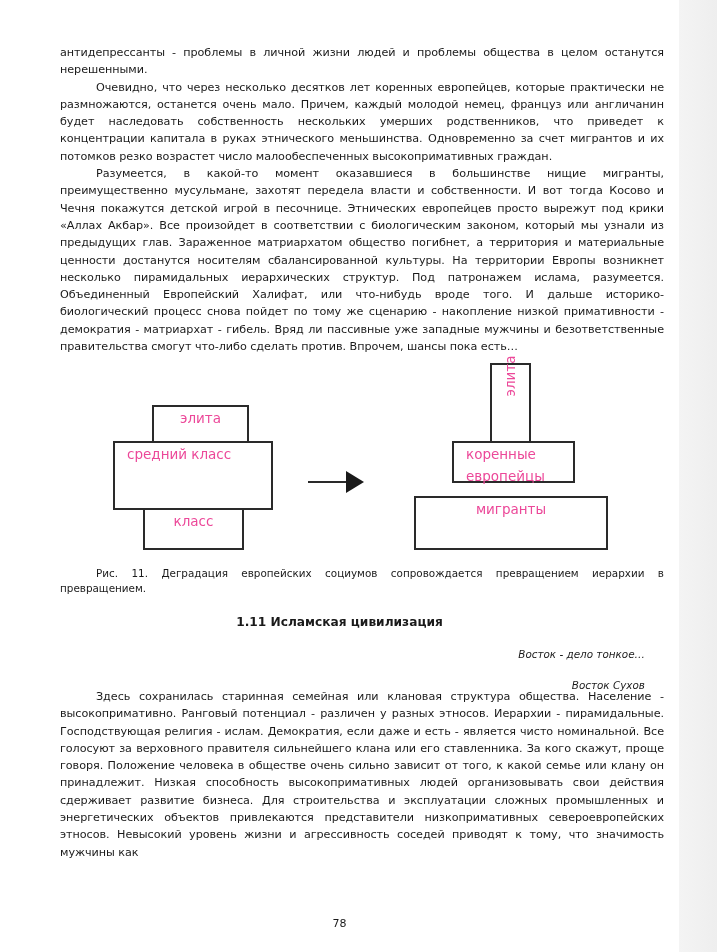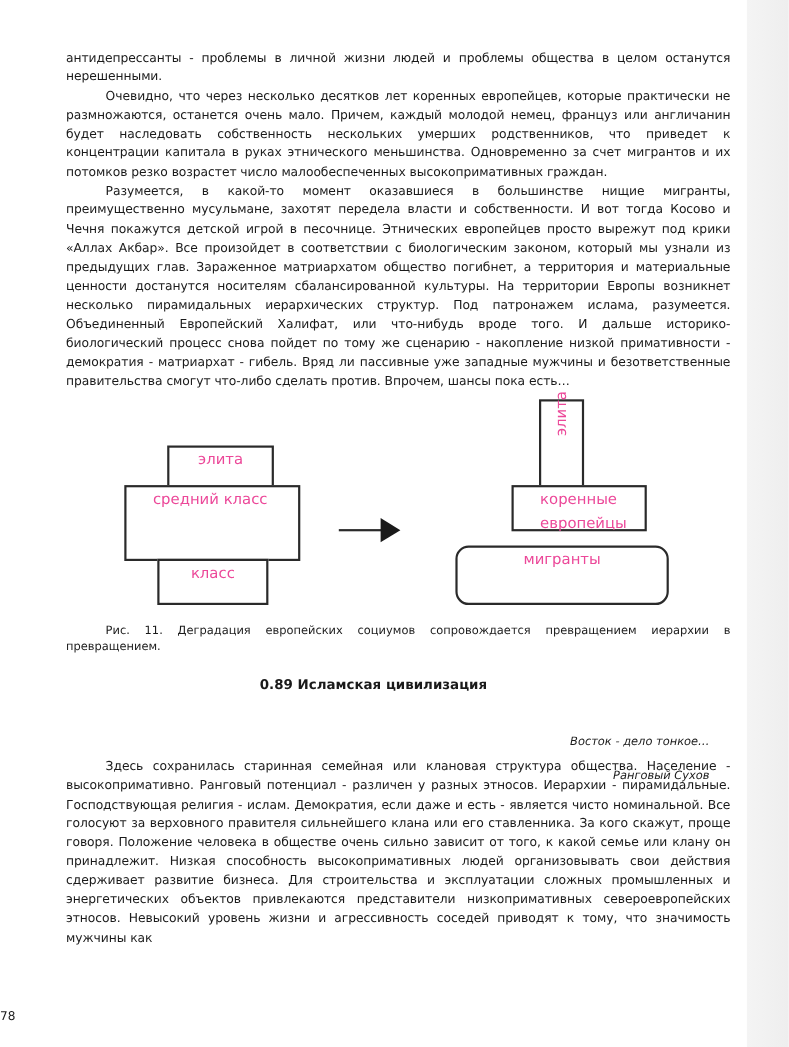--- a/index.html
+++ b/index.html
@@ -26,47 +26,47 @@
   #block1 { top: 44px; }
   #block2 { top: 688px; }
 
   .diagram { position: absolute; left: 0; top: 0; width: 679px; height: 560px; pointer-events: none; }
   .box {
     position: absolute; border: 2px solid #2a2a2a; background: #fff;
     box-sizing: border-box;
     font-family: "DejaVu Sans", sans-serif; font-size: 13.5px; color: #ec4899;
     display: flex; align-items: flex-start; justify-content: center; text-align: center; line-height: 22px;
   }
-  .box.left-text { justify-content: flex-start; padding-left: 24px; text-align: left; }
+  .box.left-text { justify-content: flex-start; padding-left: 12px; text-align: left; }
   .vert span { display: inline-block; transform: rotate(-90deg); white-space: nowrap; }
 
   .arrow-line { position: absolute; left: 308px; top: 481px; width: 44px; height: 2px; background: #2a2a2a; }
   .arrow-head {
     position: absolute; left: 346px; top: 471px; width: 0; height: 0;
     border-top: 11px solid transparent; border-bottom: 11px solid transparent;
     border-left: 18px solid #1a1a1a;
   }
 
   .caption {
     position: absolute; left: 60px; top: 566px; width: 604px;
     font-size: 10.4px; line-height: 14.5px; text-align: justify; text-align-last: left;
   }
   .caption .first { text-indent: 36px; display: block; text-align: justify; text-align-last: justify; }
 
   .section-title {
     position: absolute; left: 0; width: 679px; top: 615px;
     text-align: center; font-weight: bold; font-size: 12.2px;
   }
   .epigraph {
-    position: absolute; right: 34px; font-style: italic; font-size: 10.4px; text-align: right; margin-top: 20px;
+    position: absolute; right: 34px; font-style: italic; font-size: 10.4px; text-align: right;
   }
   #epi1 { top: 648px; }
   #epi2 { top: 679px; }
   .page-number {
-    position: absolute; left: 0; width: 679px; top: 917px; text-align: left; font-size: 11px;
+    position: absolute; left: 0; width: 679px; top: 917px; text-align: center; font-size: 11px;
   }
 </style>
 </head>
 <body>
 
 <div class="page">
 
   <div class="text" id="block1">
     <p>антидепрессанты - проблемы в личной жизни людей и проблемы общества в целом останутся нерешенными.</p>
     <p class="indent">Очевидно, что через несколько десятков лет коренных европейцев, которые практически не размножаются, останется очень мало. Причем, каждый молодой немец, француз или англичанин будет наследовать собственность нескольких умерших родственников, что приведет к концентрации капитала в руках этнического меньшинства. Одновременно за счет мигрантов и их потомков резко возрастет число малообеспеченных высокоприматив­ных граждан.</p>
@@ -84,36 +84,36 @@
     <div class="box" style="left:143px; top:508px; width:101px; height:42px;">
       <span>класс</span>
     </div>
 
     <div class="arrow-line"></div>
     <div class="arrow-head"></div>
 
     <div class="box vert" style="left:490px; top:363px; width:41px; height:80px;">
       <span>элита</span>
     </div>
-    <div class="box left-text" style="left:452px; top:441px; width:123px; height:42px; width:123px;margin-left:13px;">
+    <div class="box left-text" style="left:452px; top:441px; width:123px; height:42px; width:123px;">
       <span style="display:block; width:90px;">коренные европейцы</span>
     </div>
-    <div class="box" style="left:414px; top:496px; width:194px; height:54px;border-radius:12px;">
+    <div class="box" style="left:414px; top:496px; width:194px; height:54px;">
       <span>мигранты</span>
     </div>
   </div>
 
   <div class="caption">
     <span class="first">Рис. 11. Деградация европейских социумов сопровождается превращением иерархии в</span>
     <span>превращением.</span>
   </div>
 
-  <div class="section-title">0.89 Исламская цивилизация</div>
+  <div class="section-title">1.11 Исламская цивилизация</div>
   <div class="epigraph" id="epi1">Восток - дело тонкое…</div>
-  <div class="epigraph" id="epi2">Ранговый Сухов</div>
+  <div class="epigraph" id="epi2">Восток Сухов</div>
 
   <div class="text" id="block2">
     <p class="indent">Здесь сохранилась старинная семейная или клановая структура общества. Население - высокопримативно. Ранговый потенциал - различен у разных этносов. Иерархии - пирамидальные. Господствующая религия - ислам. Демократия, если даже и есть - является чисто номинальной. Все голосуют за верховного правителя сильнейшего клана или его ставленника. За кого скажут, проще говоря. Положение человека в обществе очень сильно зависит от того, к какой семье или клану он принадлежит. Низкая способность высокопримативных людей организовывать свои действия сдерживает развитие бизнеса. Для строительства и эксплуатации сложных промышленных и энергетических объектов привлекаются представители низкопримативных североевропейских этносов. Невысокий уровень жизни и агрессивность соседей приводят к тому, что значимость мужчины как</p>
   </div>
 
   <div class="page-number">78</div>
 </div>
 
 <div class="right-strip"></div>
 

